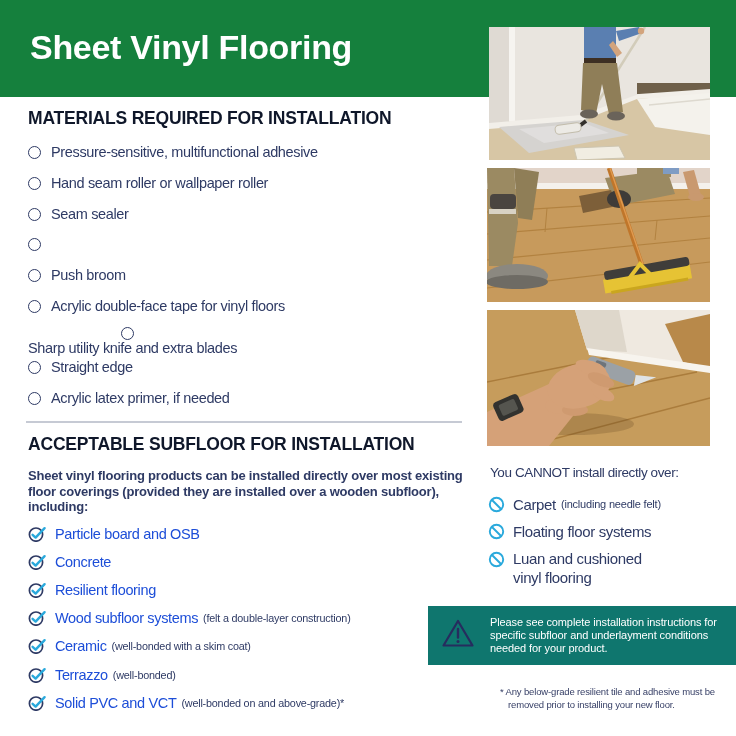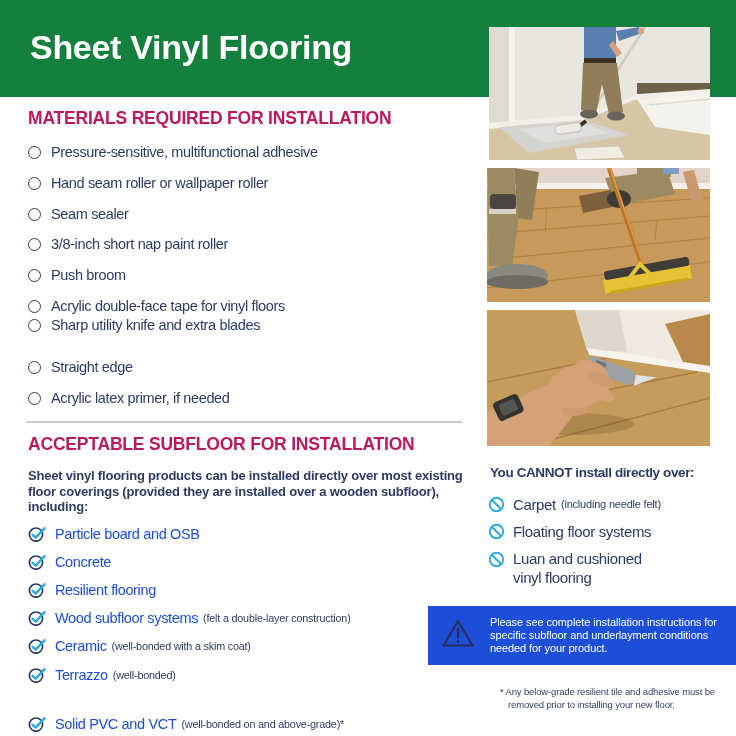--- a/index.html
+++ b/index.html
@@ -9,51 +9,51 @@
   }
   
   .header{position:absolute;left:0;top:0;width:736px;height:97px;background:#15803d;}
   .header h1{
     margin:0;position:absolute;left:30px;top:30px;
     font-size:34px;font-weight:600;letter-spacing:-.3px;color:#ffffff;line-height:1;
   }
   
   .sec-head{
     position:absolute;left:28px;margin:0;
-    font-size:17.5px;font-weight:bold;letter-spacing:-.2px;color:#be185d;line-height:20px;
+    font-size:17.5px;font-weight:bold;letter-spacing:-.2px;color:#0f172a;line-height:20px;
   }
   
   .row{position:absolute;left:28px;height:20px;display:flex;align-items:center;}
   .row .txt{font-size:14.5px;letter-spacing:-.35px;color:#2e3a64;white-space:nowrap;}
   .row .main{font-size:14.5px;letter-spacing:-.35px;color:#1d4ed8;white-space:nowrap;}
   .row .note{font-size:10.8px;letter-spacing:-.2px;color:#2e3a64;margin-left:5px;white-space:nowrap;}
   .bullet{
     width:13px;height:13px;border:1.8px solid #2e3a64;border-radius:50%;
     margin-right:10px;flex:0 0 auto;box-sizing:border-box;
   }
   .checkwrap,.nowrap-ic{flex:0 0 auto;margin-right:8px;display:inline-flex;}
   .divider{position:absolute;left:26px;top:421px;width:436px;height:1.5px;background:#c6cad4;}
   .intro{
     position:absolute;left:28px;top:468px;width:440px;margin:0;
     font-size:13px;font-weight:bold;letter-spacing:-.2px;line-height:15.5px;color:#2e3a64;
   }
   
   .cannot-head{
     position:absolute;left:490px;top:464px;margin:0;
-    font-size:13.5px;font-weight:bold;letter-spacing:-.4px;color:#2e3a64;line-height:18px;
+    font-size:13.5px;font-weight:normal;letter-spacing:-.4px;color:#2e3a64;line-height:18px;
   }
   .cannot-row{position:absolute;left:488px;display:flex;align-items:center;height:20px;}
   .cannot-row .main{font-size:15px;letter-spacing:-.35px;}
   .cannot-row .note{font-size:11px;margin-left:5px;letter-spacing:-.2px;}
   .cannot-row.two-line{align-items:flex-start;height:auto;}
   .cannot-row.two-line .main{white-space:normal;width:150px;line-height:19px;}
   .cannot-row.two-line .nowrap-ic{margin-top:2px;}
   
   .notice{
-    position:absolute;left:428px;top:606px;width:308px;height:59px;background:#1d4ed8;
+    position:absolute;left:428px;top:606px;width:308px;height:59px;background:#0f766e;
     display:flex;align-items:center;box-sizing:border-box;padding-left:13px;
   }
   .notice .tri{flex:0 0 auto;}
   .notice p{
     margin:0 0 0 15px;width:238px;color:#ffffff;
     font-size:11px;line-height:13.2px;letter-spacing:-.1px;
   }
   
   .footnote{
     position:absolute;left:500px;top:686px;width:228px;margin:0;
@@ -174,31 +174,30 @@
   <div class="row" style="top:173px;">
       <span class="bullet"></span>
       <span class="txt">Hand seam roller or wallpaper roller</span>
     </div>
   <div class="row" style="top:204px;">
       <span class="bullet"></span>
       <span class="txt">Seam sealer</span>
     </div>
   <div class="row" style="top:234px;">
       <span class="bullet"></span>
-      <span class="txt">3/8-inch short nap paint roller</span>
     </div>
   <div class="row" style="top:265px;">
       <span class="bullet"></span>
       <span class="txt">Push broom</span>
     </div>
   <div class="row" style="top:296px;">
       <span class="bullet"></span>
       <span class="txt">Acrylic double-face tape for vinyl floors</span>
     </div>
-  <div class="row" style="top:315px;">
+  <div class="row" style="top:327px;flex-direction:column;">
       <span class="bullet"></span>
       <span class="txt">Sharp utility knife and extra blades</span>
     </div>
   <div class="row" style="top:357px;">
       <span class="bullet"></span>
       <span class="txt">Straight edge</span>
     </div>
   <div class="row" style="top:388px;">
       <span class="bullet"></span>
       <span class="txt">Acrylic latex primer, if needed</span>
@@ -262,21 +261,21 @@
   <div class="row" style="top:665px;">
     <span class="checkwrap">
         <svg width="19" height="16" viewBox="0 0 19 16">
           <circle cx="8" cy="8.6" r="6.6" fill="none" stroke="#2e3a64" stroke-width="1.7"></circle>
           <polyline points="4.6,8.8 7.6,11.6 16.6,2.2" fill="none" stroke="#2aa9dc" stroke-width="2.4" stroke-linecap="round" stroke-linejoin="round"></polyline>
         </svg>
       </span>
     <span class="main">Terrazzo</span>
       <span class="note">(well-bonded)</span>
   </div>
-  <div class="row" style="top:714px;">
+  <div class="row" style="top:693px;">
     <span class="checkwrap">
         <svg width="19" height="16" viewBox="0 0 19 16">
           <circle cx="8" cy="8.6" r="6.6" fill="none" stroke="#2e3a64" stroke-width="1.7"></circle>
           <polyline points="4.6,8.8 7.6,11.6 16.6,2.2" fill="none" stroke="#2aa9dc" stroke-width="2.4" stroke-linecap="round" stroke-linejoin="round"></polyline>
         </svg>
       </span>
     <span class="main">Solid PVC and VCT</span>
       <span class="note">(well-bonded on and above-grade)*</span>
   </div>
 

